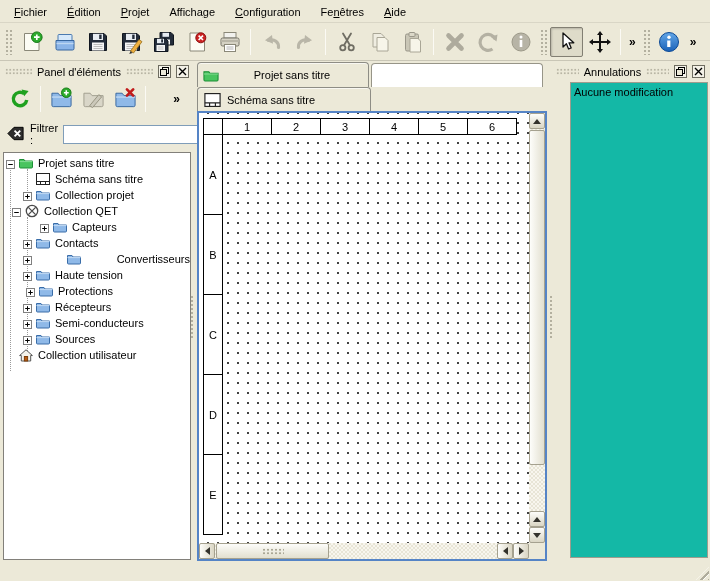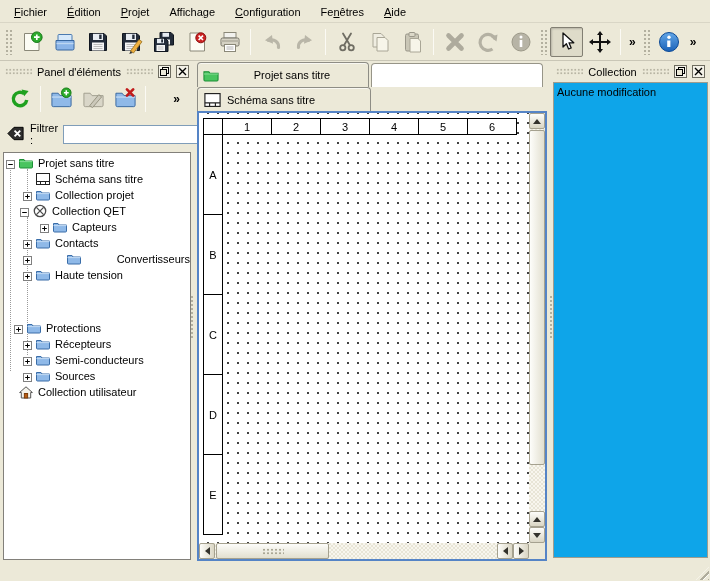--- a/index.html
+++ b/index.html
@@ -92,21 +92,21 @@
     background-size:4px 3.5px; }
   .arr { width:0; height:0; }
   .arr-up    { border:4px solid transparent; border-bottom:5px solid #33322c; margin-top:-4px; }
   .arr-down  { border:4px solid transparent; border-top:5px solid #33322c; margin-bottom:-4px; }
   .arr-left  { border:4px solid transparent; border-right:5px solid #33322c; margin-left:-4px; }
   .arr-right { border:4px solid transparent; border-left:5px solid #33322c; margin-right:-4px; }
   .sb-corner { position:absolute; right:0; bottom:0; width:16px; height:16px; background:#ece9d8; }
 
   
   .right-dock { left:553px; top:63px; width:155px; height:497px; }
-  .undo-list { margin-top:2px; height:476px; background:#0ea5e9; border:1px solid #9e9c8e; padding:1px 3px; }
+  .undo-list { margin-top:2px; height:476px; background:#14b8a6; border:1px solid #9e9c8e; padding:1px 3px;margin-left:17px; }
   .undo-item { height:16px; display:flex; align-items:center; white-space:nowrap; }
 
   
   .splitter { position:absolute; width:5px; height:44px;
     background-image:radial-gradient(circle,#b3b09f 1px, transparent 1.3px); background-size:4px 4px; }
   .size-grip { position:absolute; right:1px; bottom:1px; width:13px; height:13px;
     background:repeating-linear-gradient(135deg, transparent 0 2px, #b0ad9c 2px 3.5px, #fdfcf7 3.5px 4.5px, transparent 4.5px 5px);
     clip-path:polygon(100% 0, 100% 100%, 0 100%); }
 </style>
 </head>
@@ -366,21 +366,21 @@
               <path d="M2.2 4.5h4.6M4.5 2.2v4.6" stroke="#000"></path>
             </svg></span>
           <span class="tree-icon">
             <svg width="14" height="12" viewBox="0 0 14 12">
               <path d="M0.5 2.5h4.5l1 1.5h7.5V10a1 1 0 0 1-1 1h-11a1 1 0 0 1-1-1z" fill="#8fb9e8" stroke="#3a6da8"></path>
               <path d="M0.5 4.6h13" stroke="#c4dbf4"></path>
             </svg>
           </span>
           <span class="tree-label">Collection projet</span>
         </div>
-        <div class="tree-row" style="padding-left: 16px;">
+        <div class="tree-row" style="padding-left: 8px;">
           <span class="expander"><svg width="9" height="9" viewBox="0 0 9 9">
               <rect x="0.5" y="0.5" width="8" height="8" fill="#fff" stroke="#808080"></rect>
               <path d="M2.2 4.5h4.6" stroke="#000"></path>
             </svg></span>
           <span class="tree-icon">
             <svg width="14" height="14" viewBox="0 0 14 14">
               <circle cx="7" cy="7" r="5.7" fill="#fff" stroke="#4a4a4a" stroke-width="1.3"></circle>
               <path d="M3.4 3.4l7.2 7.2M10.6 3.4l-7.2 7.2" stroke="#4a4a4a" stroke-width="1.3"></path>
             </svg>
           </span>
@@ -431,21 +431,21 @@
               <path d="M2.2 4.5h4.6M4.5 2.2v4.6" stroke="#000"></path>
             </svg></span>
           <span class="tree-icon">
             <svg width="14" height="12" viewBox="0 0 14 12">
               <path d="M0.5 2.5h4.5l1 1.5h7.5V10a1 1 0 0 1-1 1h-11a1 1 0 0 1-1-1z" fill="#8fb9e8" stroke="#3a6da8"></path>
               <path d="M0.5 4.6h13" stroke="#c4dbf4"></path>
             </svg>
           </span>
           <span class="tree-label">Haute tension</span>
         </div>
-        <div class="tree-row" style="padding-left: 10px; margin-top: 37px;">
+        <div class="tree-row" style="padding-left: 22px;">
           <span class="expander"><svg width="9" height="9" viewBox="0 0 9 9">
               <rect x="0.5" y="0.5" width="8" height="8" fill="#fff" stroke="#808080"></rect>
               <path d="M2.2 4.5h4.6M4.5 2.2v4.6" stroke="#000"></path>
             </svg></span>
           <span class="tree-icon">
             <svg width="14" height="12" viewBox="0 0 14 12">
               <path d="M0.5 2.5h4.5l1 1.5h7.5V10a1 1 0 0 1-1 1h-11a1 1 0 0 1-1-1z" fill="#8fb9e8" stroke="#3a6da8"></path>
               <path d="M0.5 4.6h13" stroke="#c4dbf4"></path>
             </svg>
           </span>
@@ -579,21 +579,21 @@
             <div class="arr arr-right"></div>
           </div>
       </div>
       <div class="sb-corner"></div>
     </div>
   </div>
 
   <div class="dock right-dock">
     <div class="dock-titlebar">
       <div class="dock-title-texture"></div>
-      <div class="dock-title-label">Collection</div>
+      <div class="dock-title-label">Annulations</div>
       <div class="dock-title-texture"></div>
       <div class="dock-btn">
         <svg viewBox="0 0 9 9">
             <rect x="2.5" y="0.5" width="6" height="6" fill="none" stroke="#000"></rect>
             <rect x="0.5" y="2.5" width="6" height="6" fill="#ece9d8" stroke="#000"></rect>
           </svg>
       </div>
       <div class="dock-btn">
         <svg viewBox="0 0 9 9">
             <path d="M1 1l7 7M8 1L1 8" stroke="#000" stroke-width="1.4"></path>

